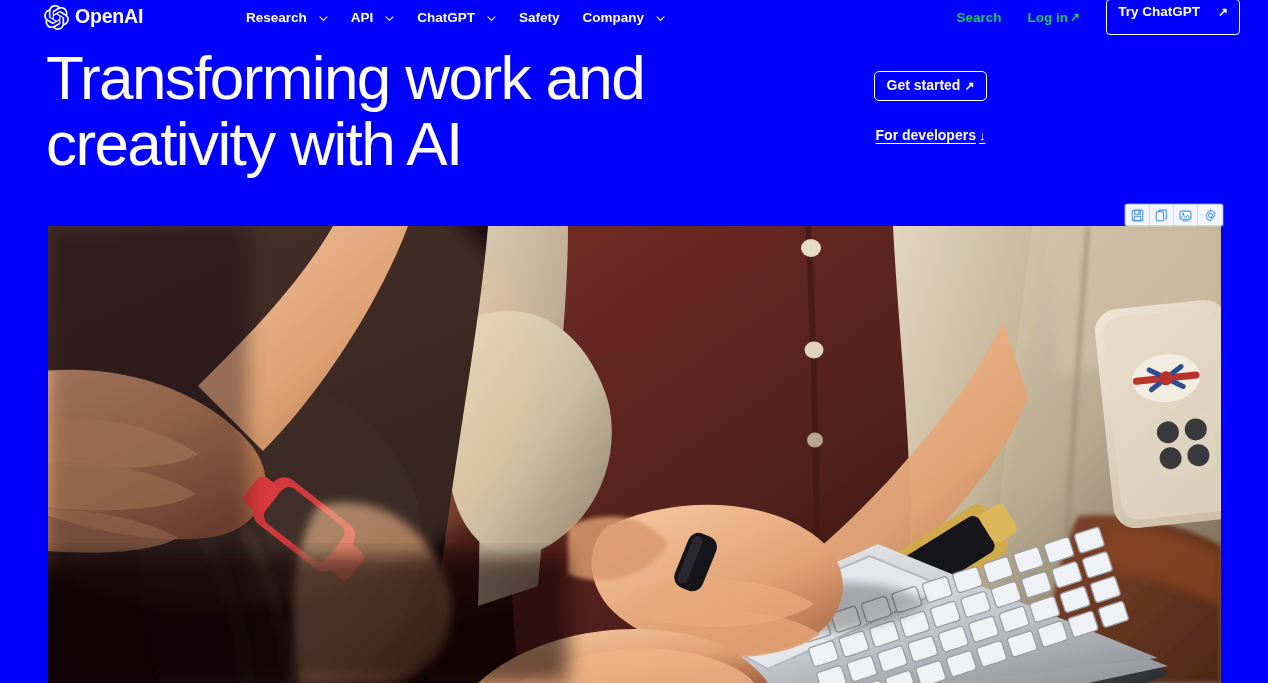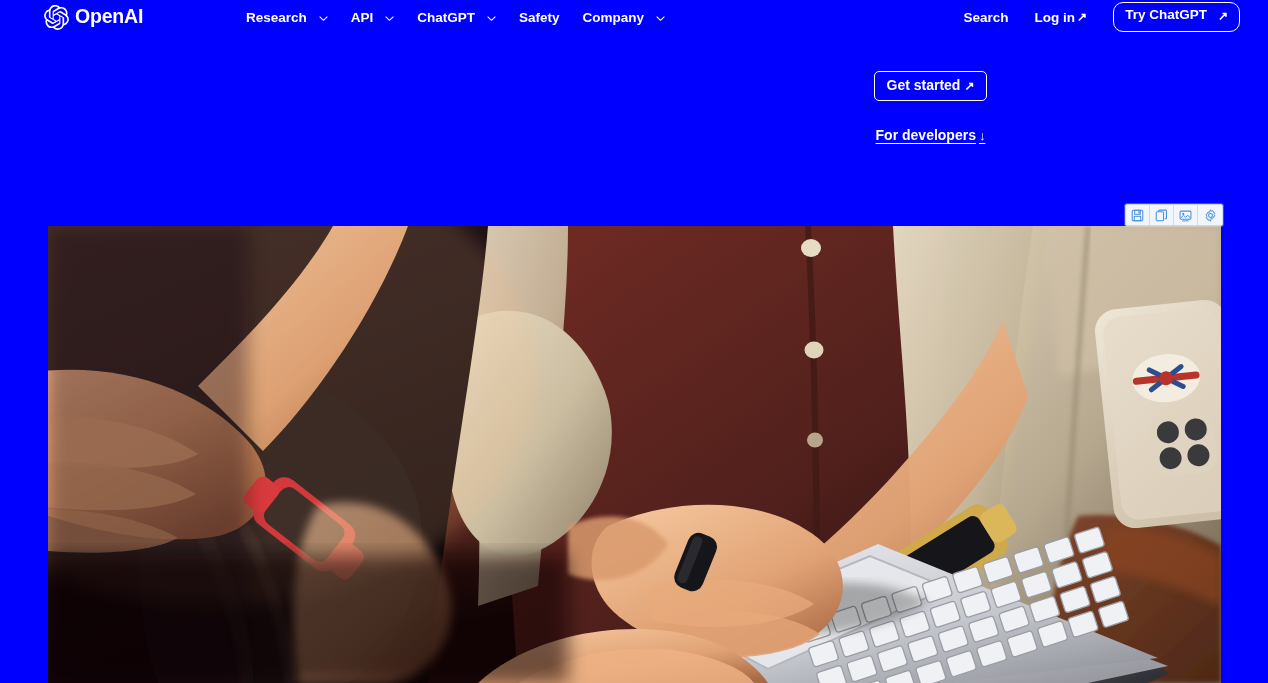--- a/index.html
+++ b/index.html
@@ -75,43 +75,43 @@
   .nav-right {
     position: absolute;
     right: 28px;
     display: flex;
     align-items: center;
     gap: 0;
   }
   .nav-right .link {
     font-size: 13.5px;
     font-weight: 700;
-    color: #ffffff;
+    color: #22c55e;
     cursor: pointer;
     white-space: nowrap;
     display: flex;
     align-items: center;
     gap: 2px;
   }
   .nav-right .link.search { margin-right: 26px; }
   .nav-right .link.login  { margin-right: 26px; }
 
   .btn-outline {
     border: 1.4px solid #ffffff;
-    border-radius: 10px;
-    padding: 5px 11px 8px 11px;
+    border-radius: 4px;
+    padding: 5px 11px 15px 11px;
     font-size: 13.5px;
     font-weight: 700;
     color: #fff;
     background: transparent;
     cursor: pointer;
     white-space: nowrap;
     display: flex;
     align-items: center;
-    gap: 11px;
+    gap: 18px;
     font-family: "Liberation Sans", sans-serif;
     line-height: 1.1;
   }
 
   .arrow-ne { font-size: 12px; line-height: 1; display:inline-block; }
   .arrow-dn { font-size: 13px; line-height: 1; display:inline-block; }
 
   
   .hero {
     position: absolute;
@@ -286,20 +286,21 @@
       <span class="arrow-ne">↗</span>
     </div>
     <button class="btn-outline">
       <span>Try ChatGPT</span>
       <span class="arrow-ne">↗</span>
     </button>
   </div>
 </div>
 
 <section class="hero">
+  <h1 class="hero-title">Transforming work and creativity with AI</h1>
 
   <div class="hero-right">
 
     <div class="hero-actions">
       <button class="btn-get-started">
         <span>Get started</span>
         <span class="arrow-ne">↗</span>
       </button>
       <a class="link-devs">
         <span>For developers</span>

